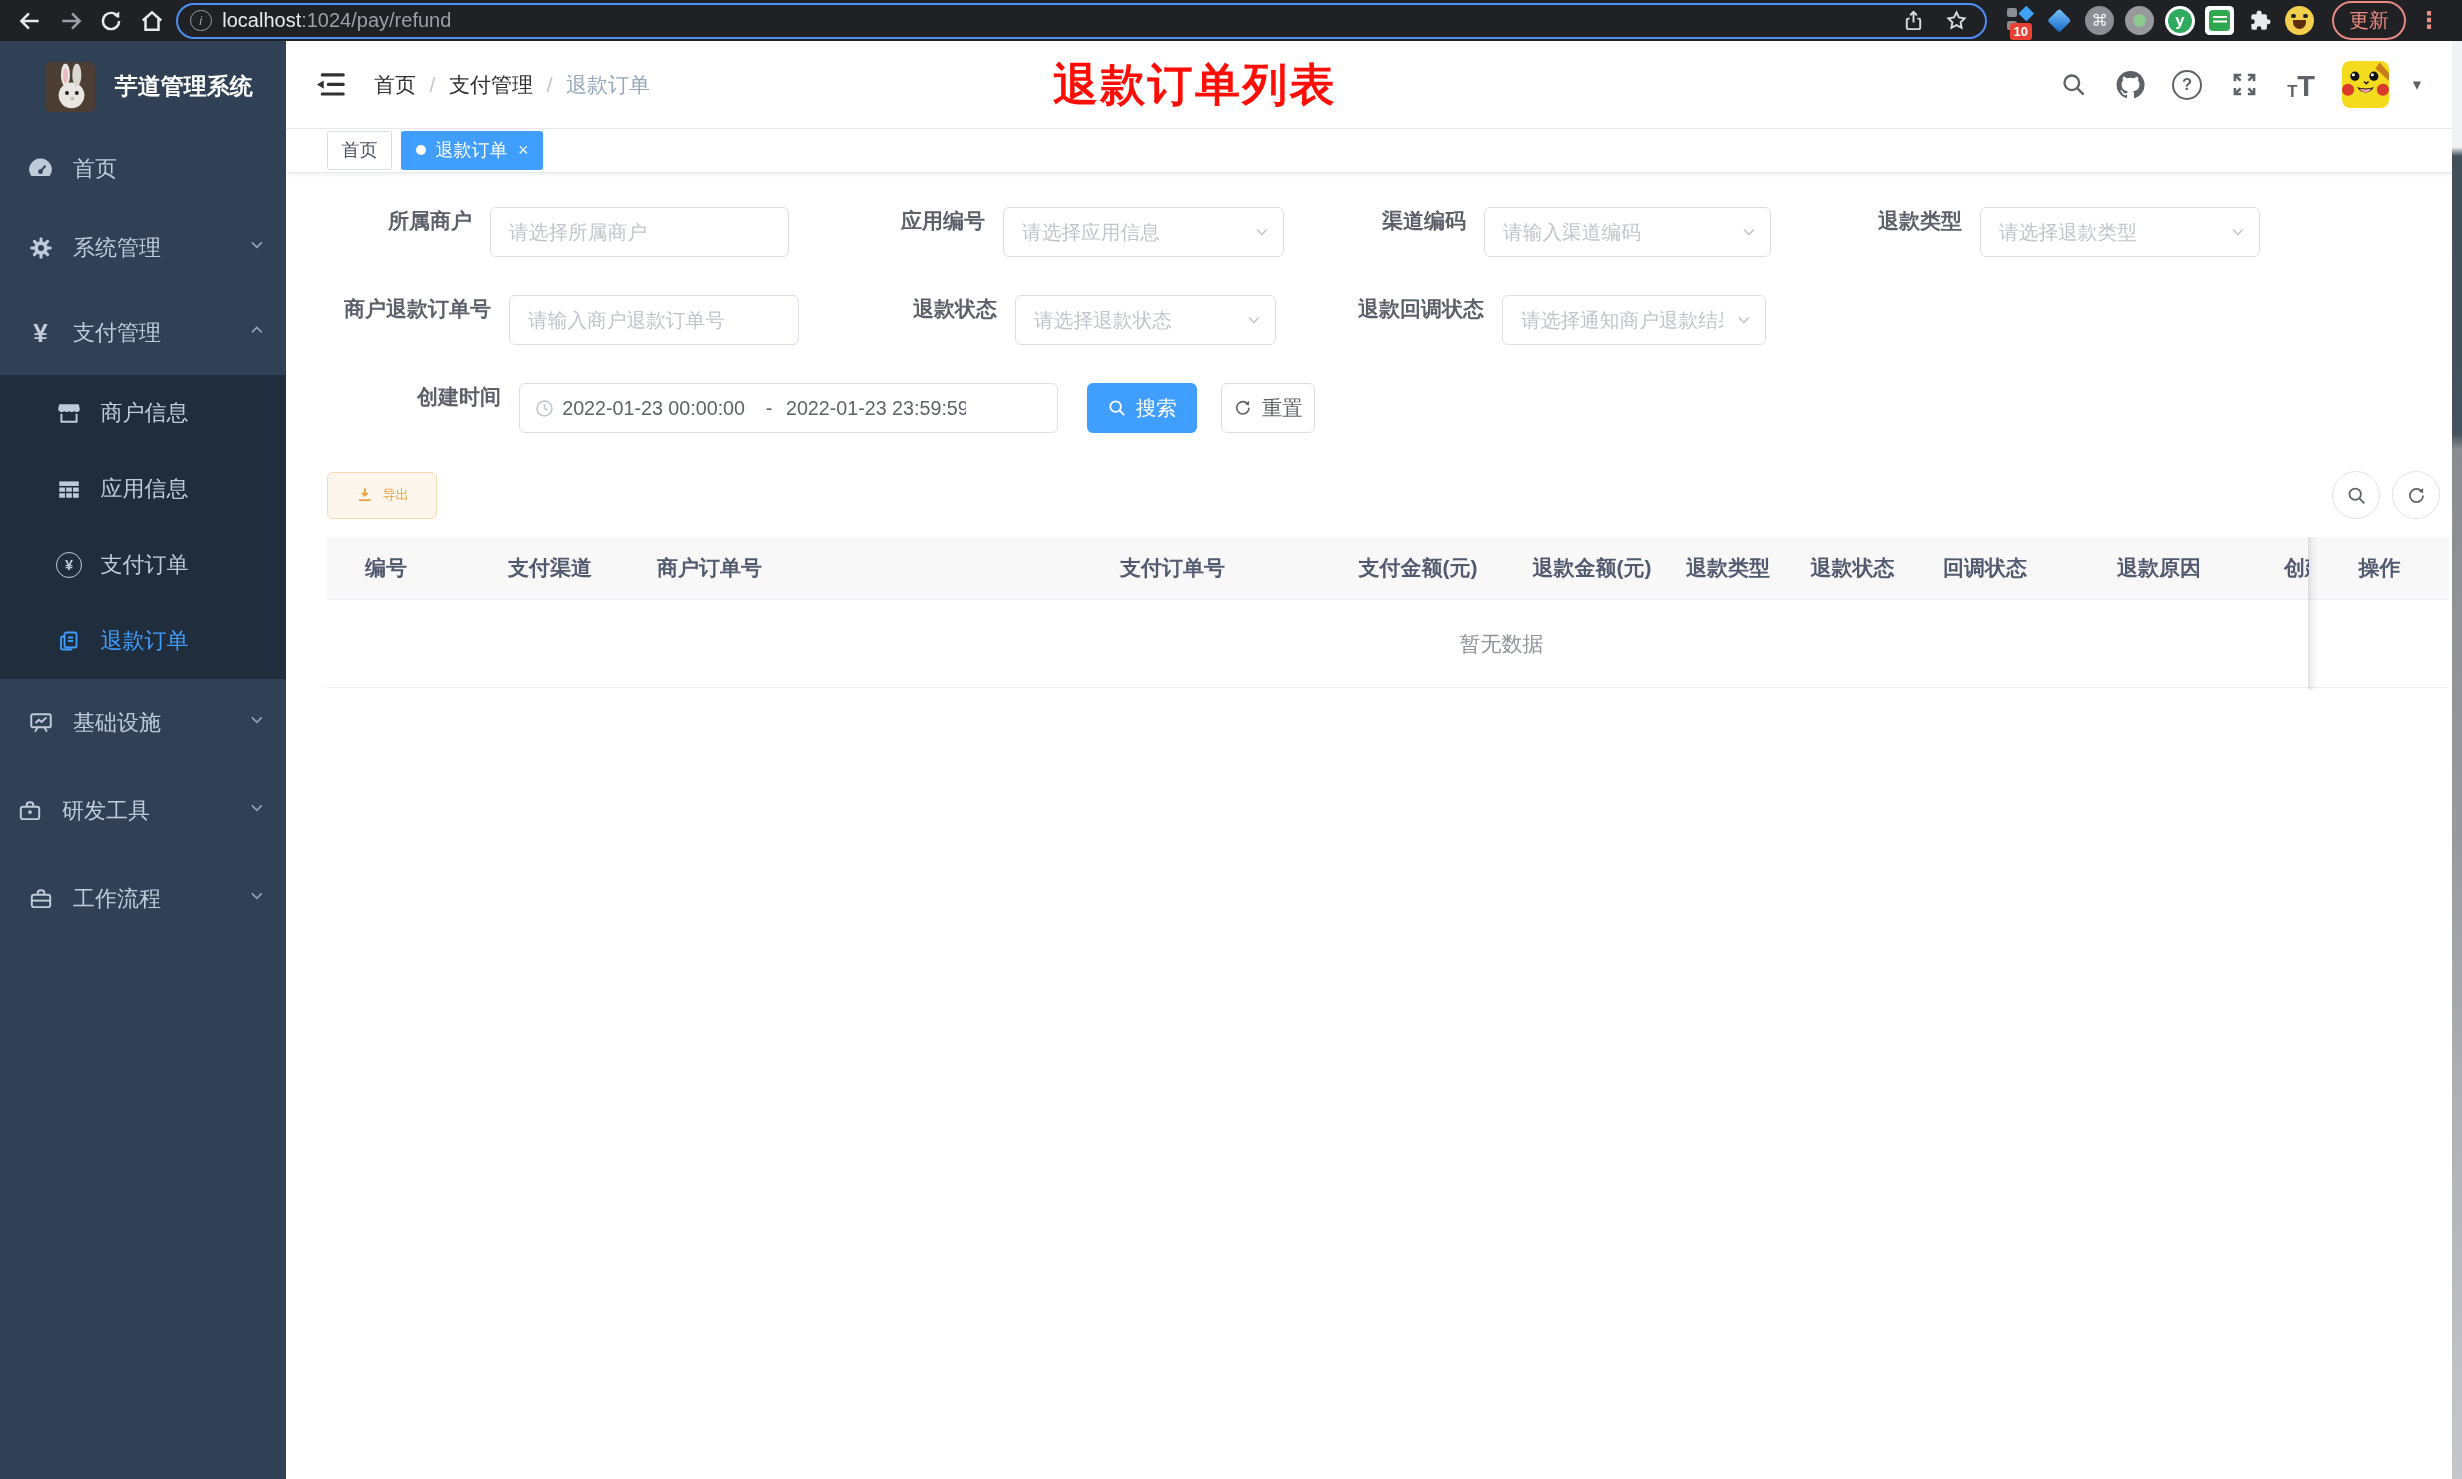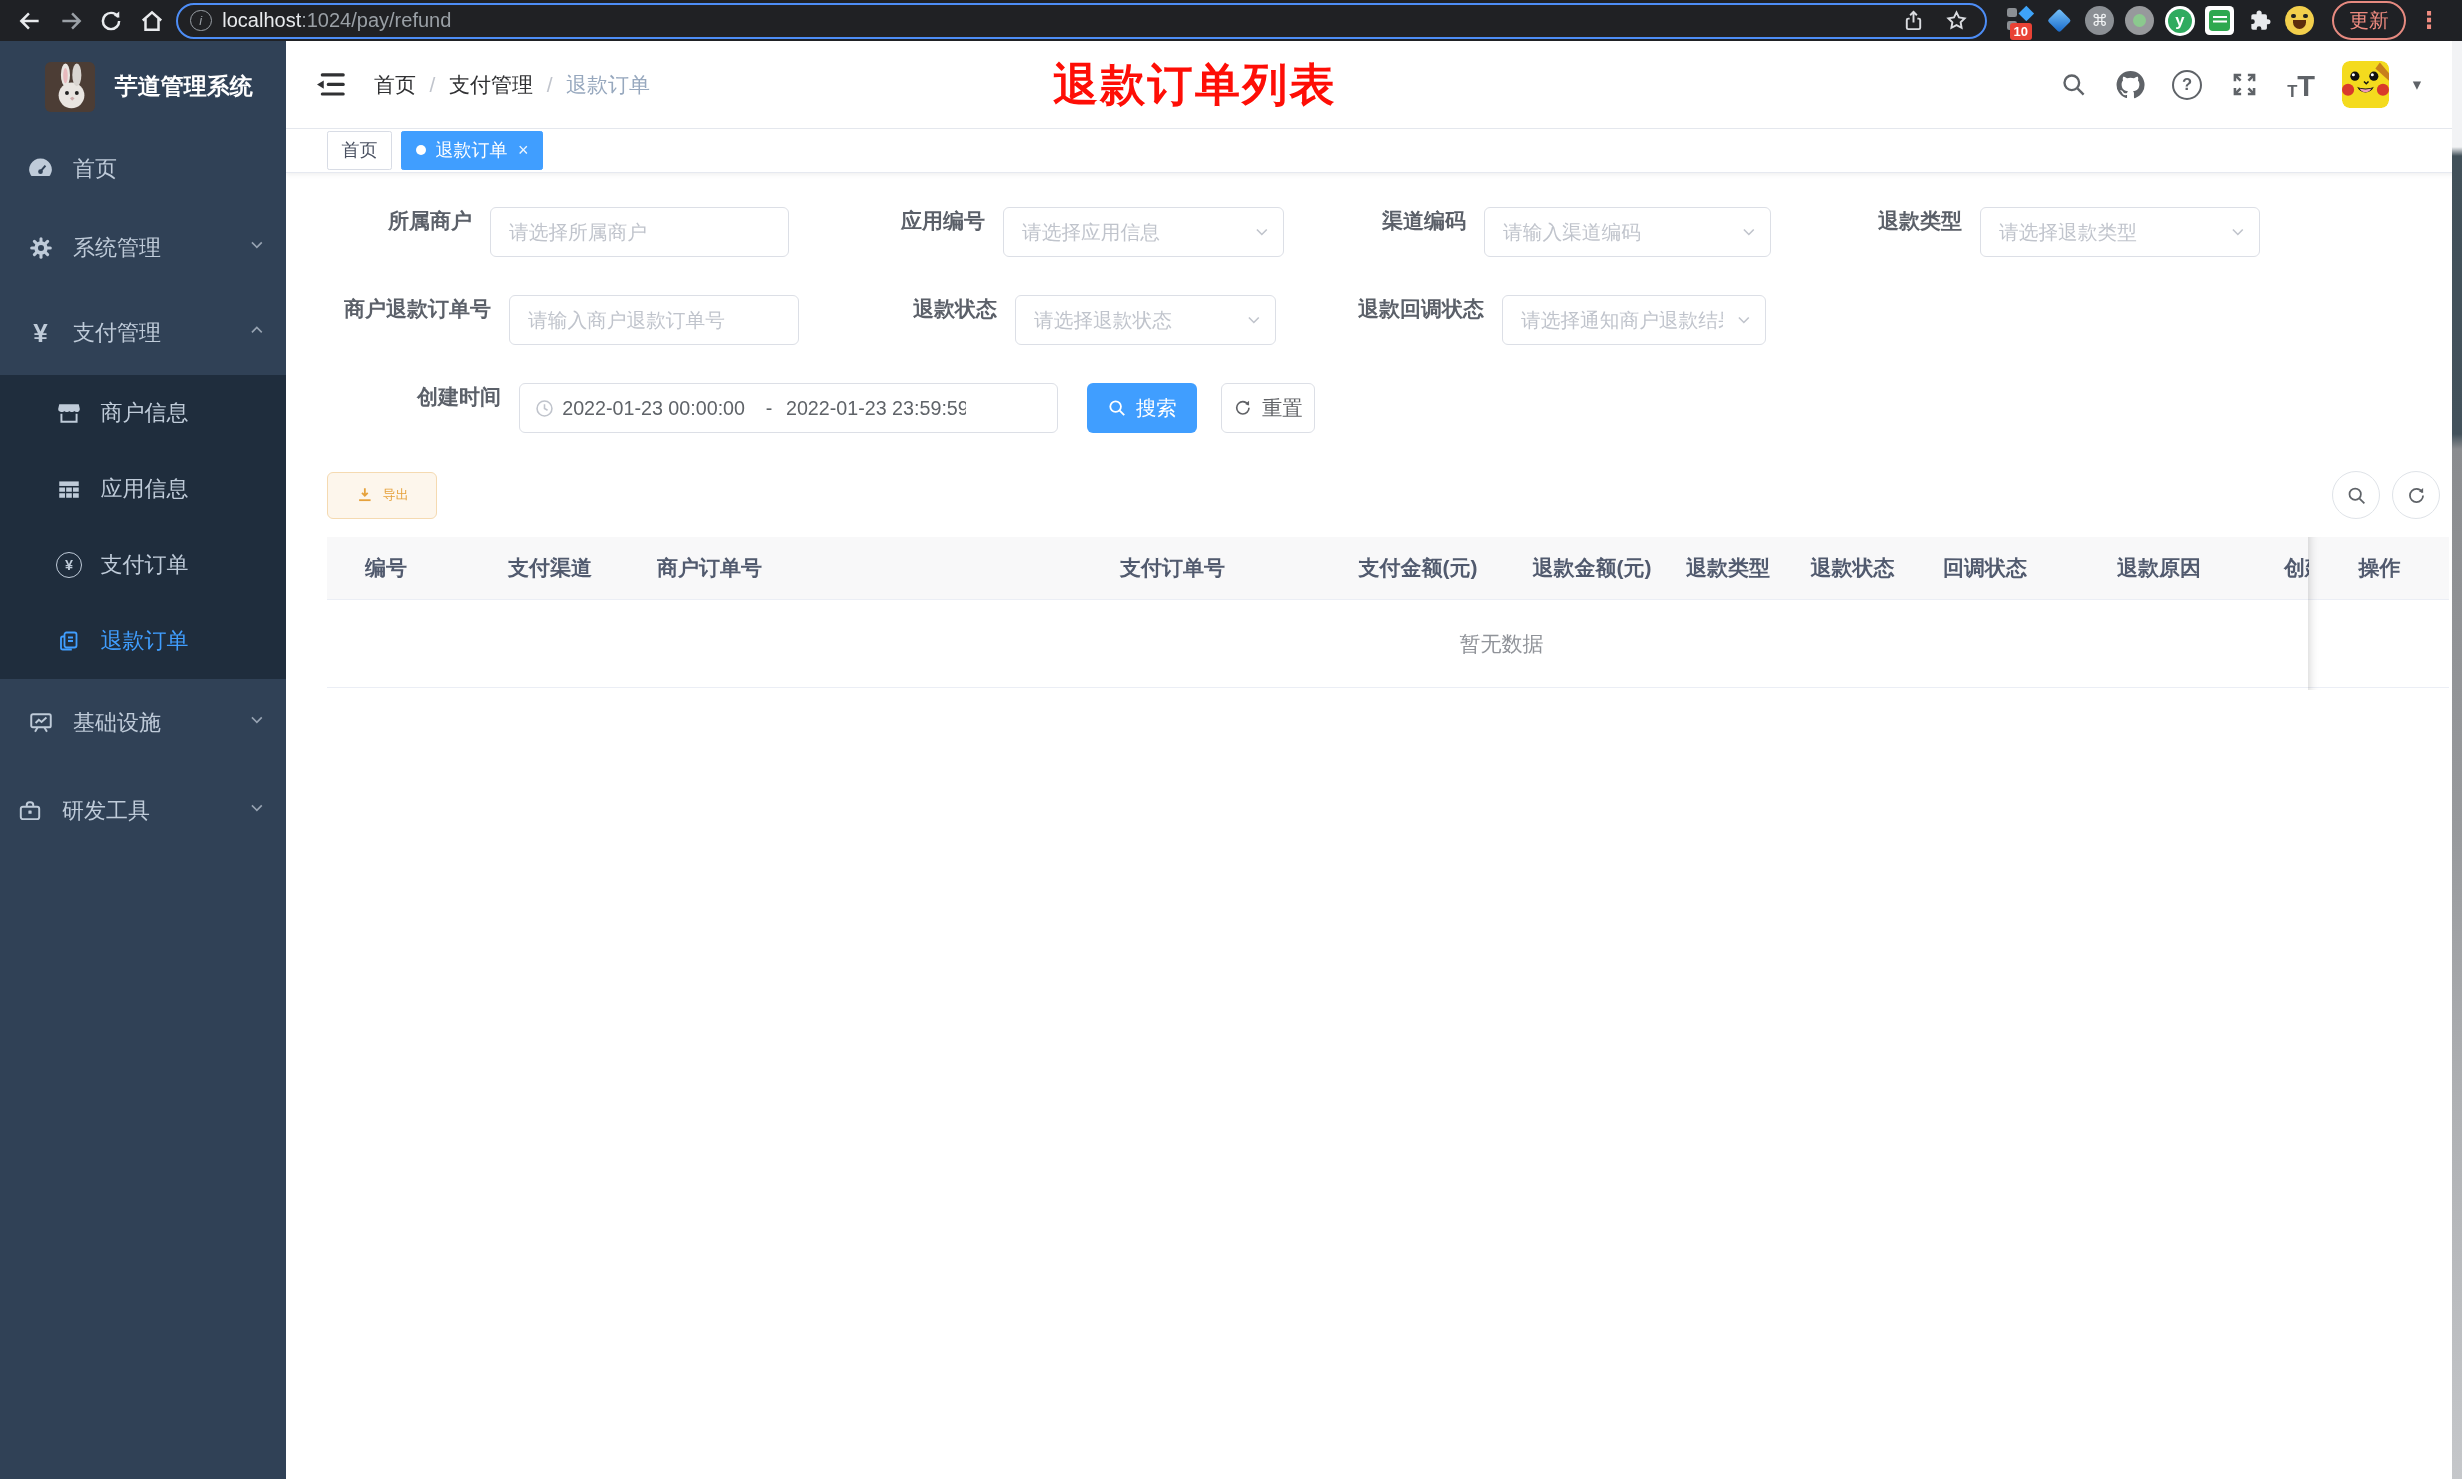--- a/index.html
+++ b/index.html
@@ -364,20 +364,35 @@
           </svg>
       </span>
       <span>研发工具</span>
       <span class="chev">
         <svg width="19.7" height="19.7" viewBox="0 0 24 24" fill="none" stroke="#97a3b2" stroke-width="2">
             <path d="M6 9l6 6 6-6"></path>
           </svg>
       </span>
     </div>
 
+    <div class="m-item" style="height:88px;">
+      <span class="micon">
+        <svg width="26" height="26" viewBox="0 0 24 24" fill="none" stroke="#bfcbd9" stroke-width="1.8">
+            <rect x="3.5" y="8" width="17" height="11.5" rx="2"></rect>
+            <path d="M9 8V6.5A2.5 2.5 0 0 1 11.5 4h1A2.5 2.5 0 0 1 15 6.5V8"></path>
+            <path d="M3.5 13.5h17"></path>
+          </svg>
+      </span>
+      <span>工作流程</span>
+      <span class="chev">
+        <svg width="19.7" height="19.7" viewBox="0 0 24 24" fill="none" stroke="#97a3b2" stroke-width="2">
+            <path d="M6 9l6 6 6-6"></path>
+          </svg>
+      </span>
+    </div>
   </aside>
 
   <header class="navbar">
     <span class="hamburger">
       <svg width="32" height="27" viewBox="0 0 42 36">
           <g fill="#303133">
             <rect x="6" y="3" width="32" height="4.2" rx="2"></rect>
             <rect x="14" y="15.8" width="24" height="4.2" rx="2"></rect>
             <rect x="6" y="28.6" width="32" height="4.2" rx="2"></rect>
             <polygon points="10,12.5 1,18 10,23.5"></polygon>

